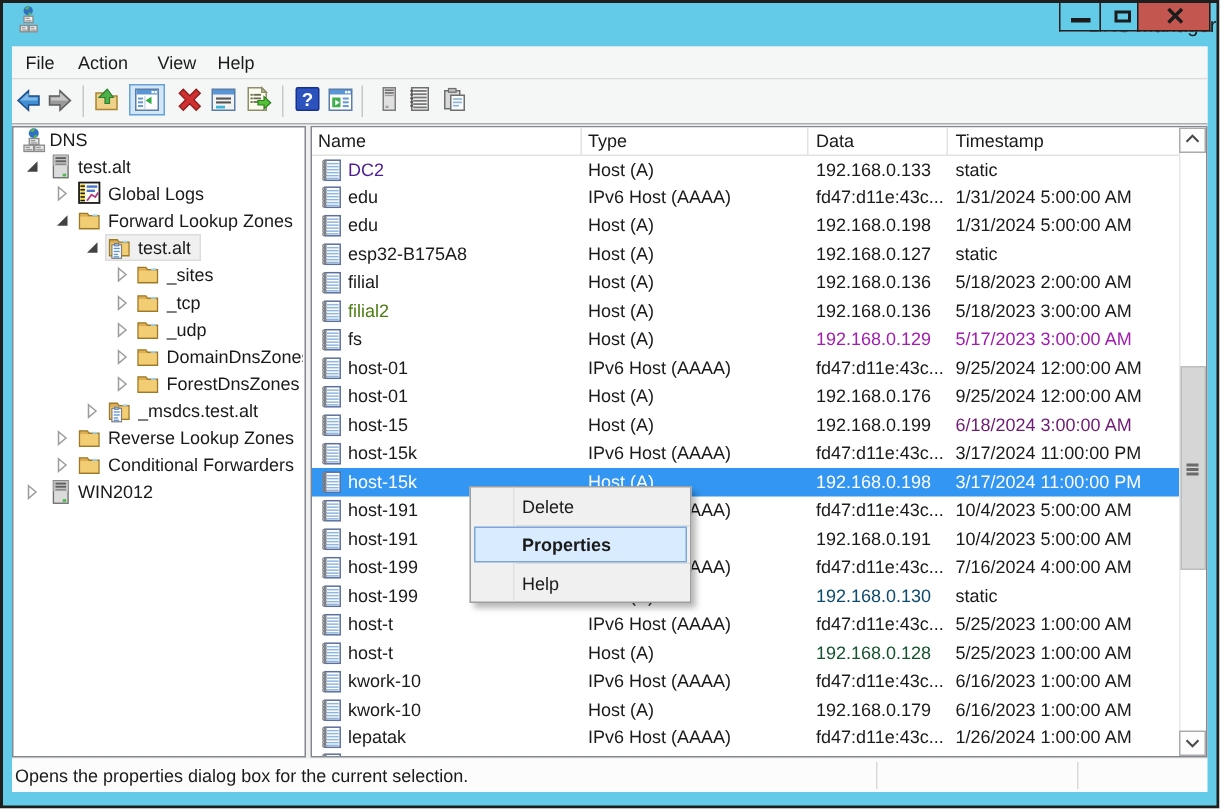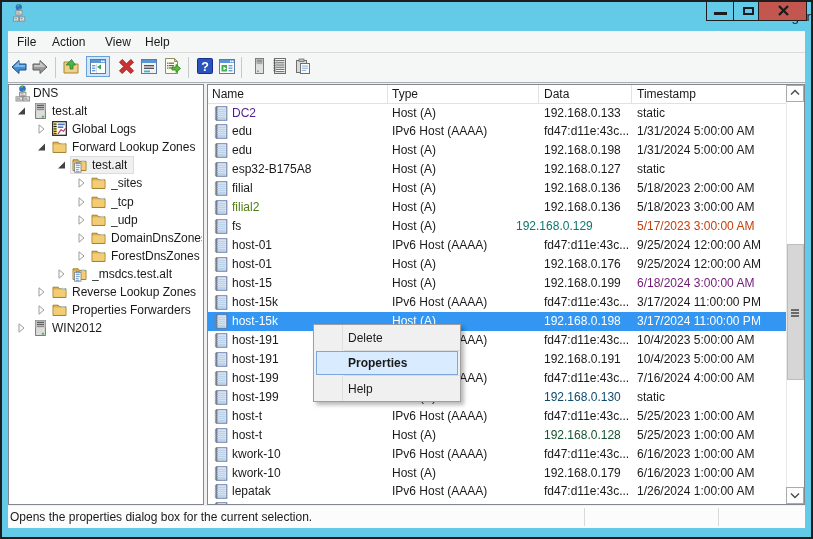--- a/index.html
+++ b/index.html
@@ -297,21 +297,21 @@
   </svg>
 <div class="tx" style="left:72px;top:283px;line-height:18px;height:18px;max-width:130px;overflow:hidden">Reverse Lookup Zones</div>
 <svg class="a" style="left:38px;top:305px" width="7" height="10" viewBox="0 0 7 10">
     <path d="M1 0.8 L6 5 L1 9.2 Z" fill="#fff" stroke="#9c9c9c"></path>
   </svg>
 <svg class="a" style="left:52px;top:302px" width="15" height="16" viewBox="0 0 15 16">
     <path d="M1 3.2 h5.2 l1.2 1.6 h6.6 v8.7 H1 Z" fill="#dfae52" stroke="#9c7a2a" stroke-width="0.9"></path>
 <path d="M1.5 5.4 h12 v7.5 H1.5 Z" fill="#f2cd74"></path>
 <rect x="9.6" y="3.9" width="3.3" height="1.3" fill="#a6d3ea"></rect>
   </svg>
-<div class="tx" style="left:72px;top:301px;line-height:18px;height:18px;max-width:130px;overflow:hidden">Properties Forwarders</div>
+<div class="tx" style="left:72px;top:301px;line-height:18px;height:18px;max-width:130px;overflow:hidden">Conditional Forwarders</div>
 <svg class="a" style="left:18px;top:323px" width="7" height="10" viewBox="0 0 7 10">
     <path d="M1 0.8 L6 5 L1 9.2 Z" fill="#fff" stroke="#9c9c9c"></path>
   </svg>
 <svg class="a" style="left:35px;top:320px" width="15" height="16" viewBox="0 0 15 16">
     <rect x="0.6" y="0.5" width="9.8" height="15" fill="#dcdcdc" stroke="#6f6f6f" stroke-width="0.9"></rect>
 <rect x="0.6" y="0.5" width="9.8" height="7" fill="#c2c2c2"></rect>
 <rect x="2" y="1.8" width="7" height="1.2" fill="#5f5f5f"></rect>
     <rect x="2" y="3.9" width="7" height="1.2" fill="#5f5f5f"></rect>
     <rect x="2" y="6" width="7" height="1" fill="#8a8a8a"></rect>
 <rect x="6.8" y="12.8" width="2.3" height="1.8" fill="#49b84e"></rect>
@@ -477,22 +477,22 @@
       <circle cx="2.3" cy="2" r="1.1"></circle>
       <circle cx="2.3" cy="4.2" r="1.1"></circle>
       <circle cx="2.3" cy="6.4" r="1.1"></circle>
       <circle cx="2.3" cy="8.6" r="1.1"></circle>
       <circle cx="2.3" cy="10.8" r="1.1"></circle>
       <circle cx="2.3" cy="13" r="1.1"></circle>
     </g>
   </svg>
 <div class="tx" style="left:232px;top:217px;color:#1a1a1a">fs</div>
 <div class="tx" style="left:392px;top:217px;color:#1a1a1a">Host (A)</div>
-<div class="tx" style="left:516px;top:217px;color:#0f766e">192.168.0.129</div>
-<div class="tx" style="left:637px;top:217px;color:#c2410c">5/17/2023 3:00:00 AM</div>
+<div class="tx" style="left:544px;top:217px;color:#a21caf">192.168.0.129</div>
+<div class="tx" style="left:637px;top:217px;color:#a21caf">5/17/2023 3:00:00 AM</div>
 <svg class="a" style="left:214px;top:238px" width="14" height="15" viewBox="0 0 14 15">
     <rect x="2.6" y="0.8" width="10.2" height="13.4" fill="#ffffff" stroke="#5c6f9e" stroke-width="1"></rect>
 <g fill="#8fb6dd">
       <rect x="3.8" y="2.6" width="8" height="1"></rect>
       <rect x="3.8" y="4.6" width="8" height="1"></rect>
       <rect x="3.8" y="6.6" width="8" height="1"></rect>
       <rect x="3.8" y="8.6" width="8" height="1"></rect>
       <rect x="3.8" y="10.6" width="8" height="1"></rect>
       <rect x="3.8" y="12.4" width="8" height="1"></rect>
     </g>

